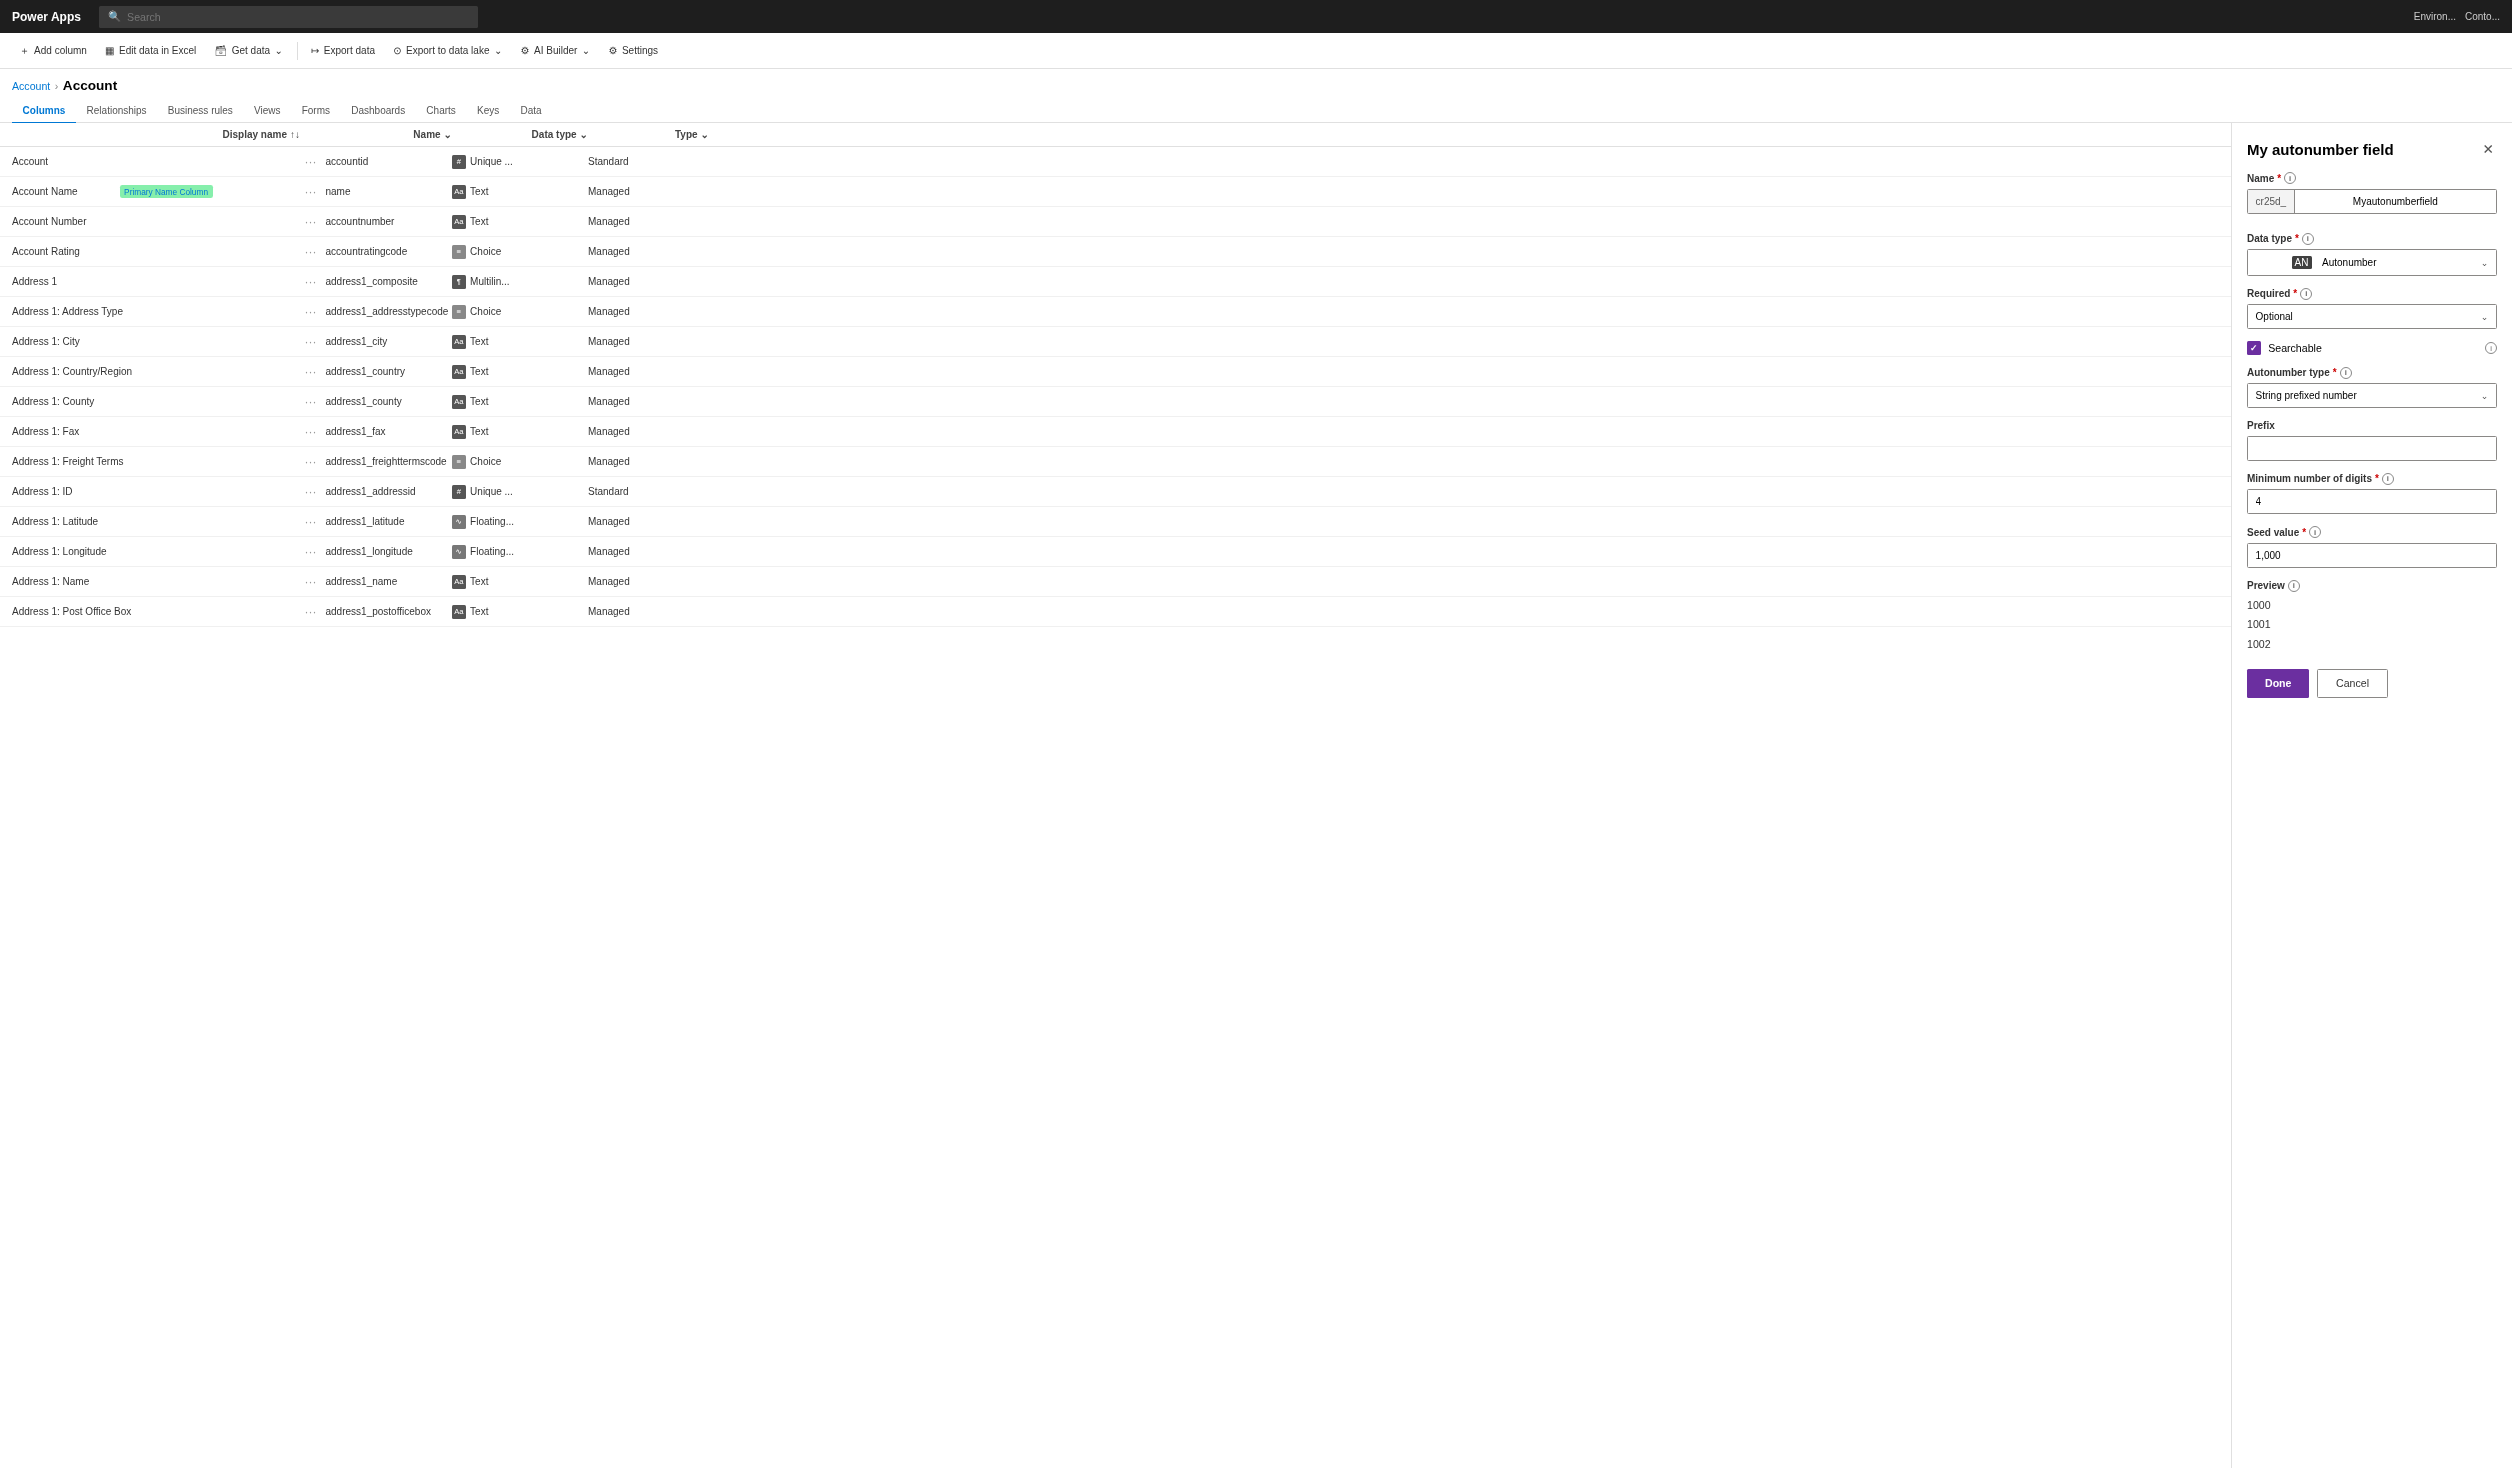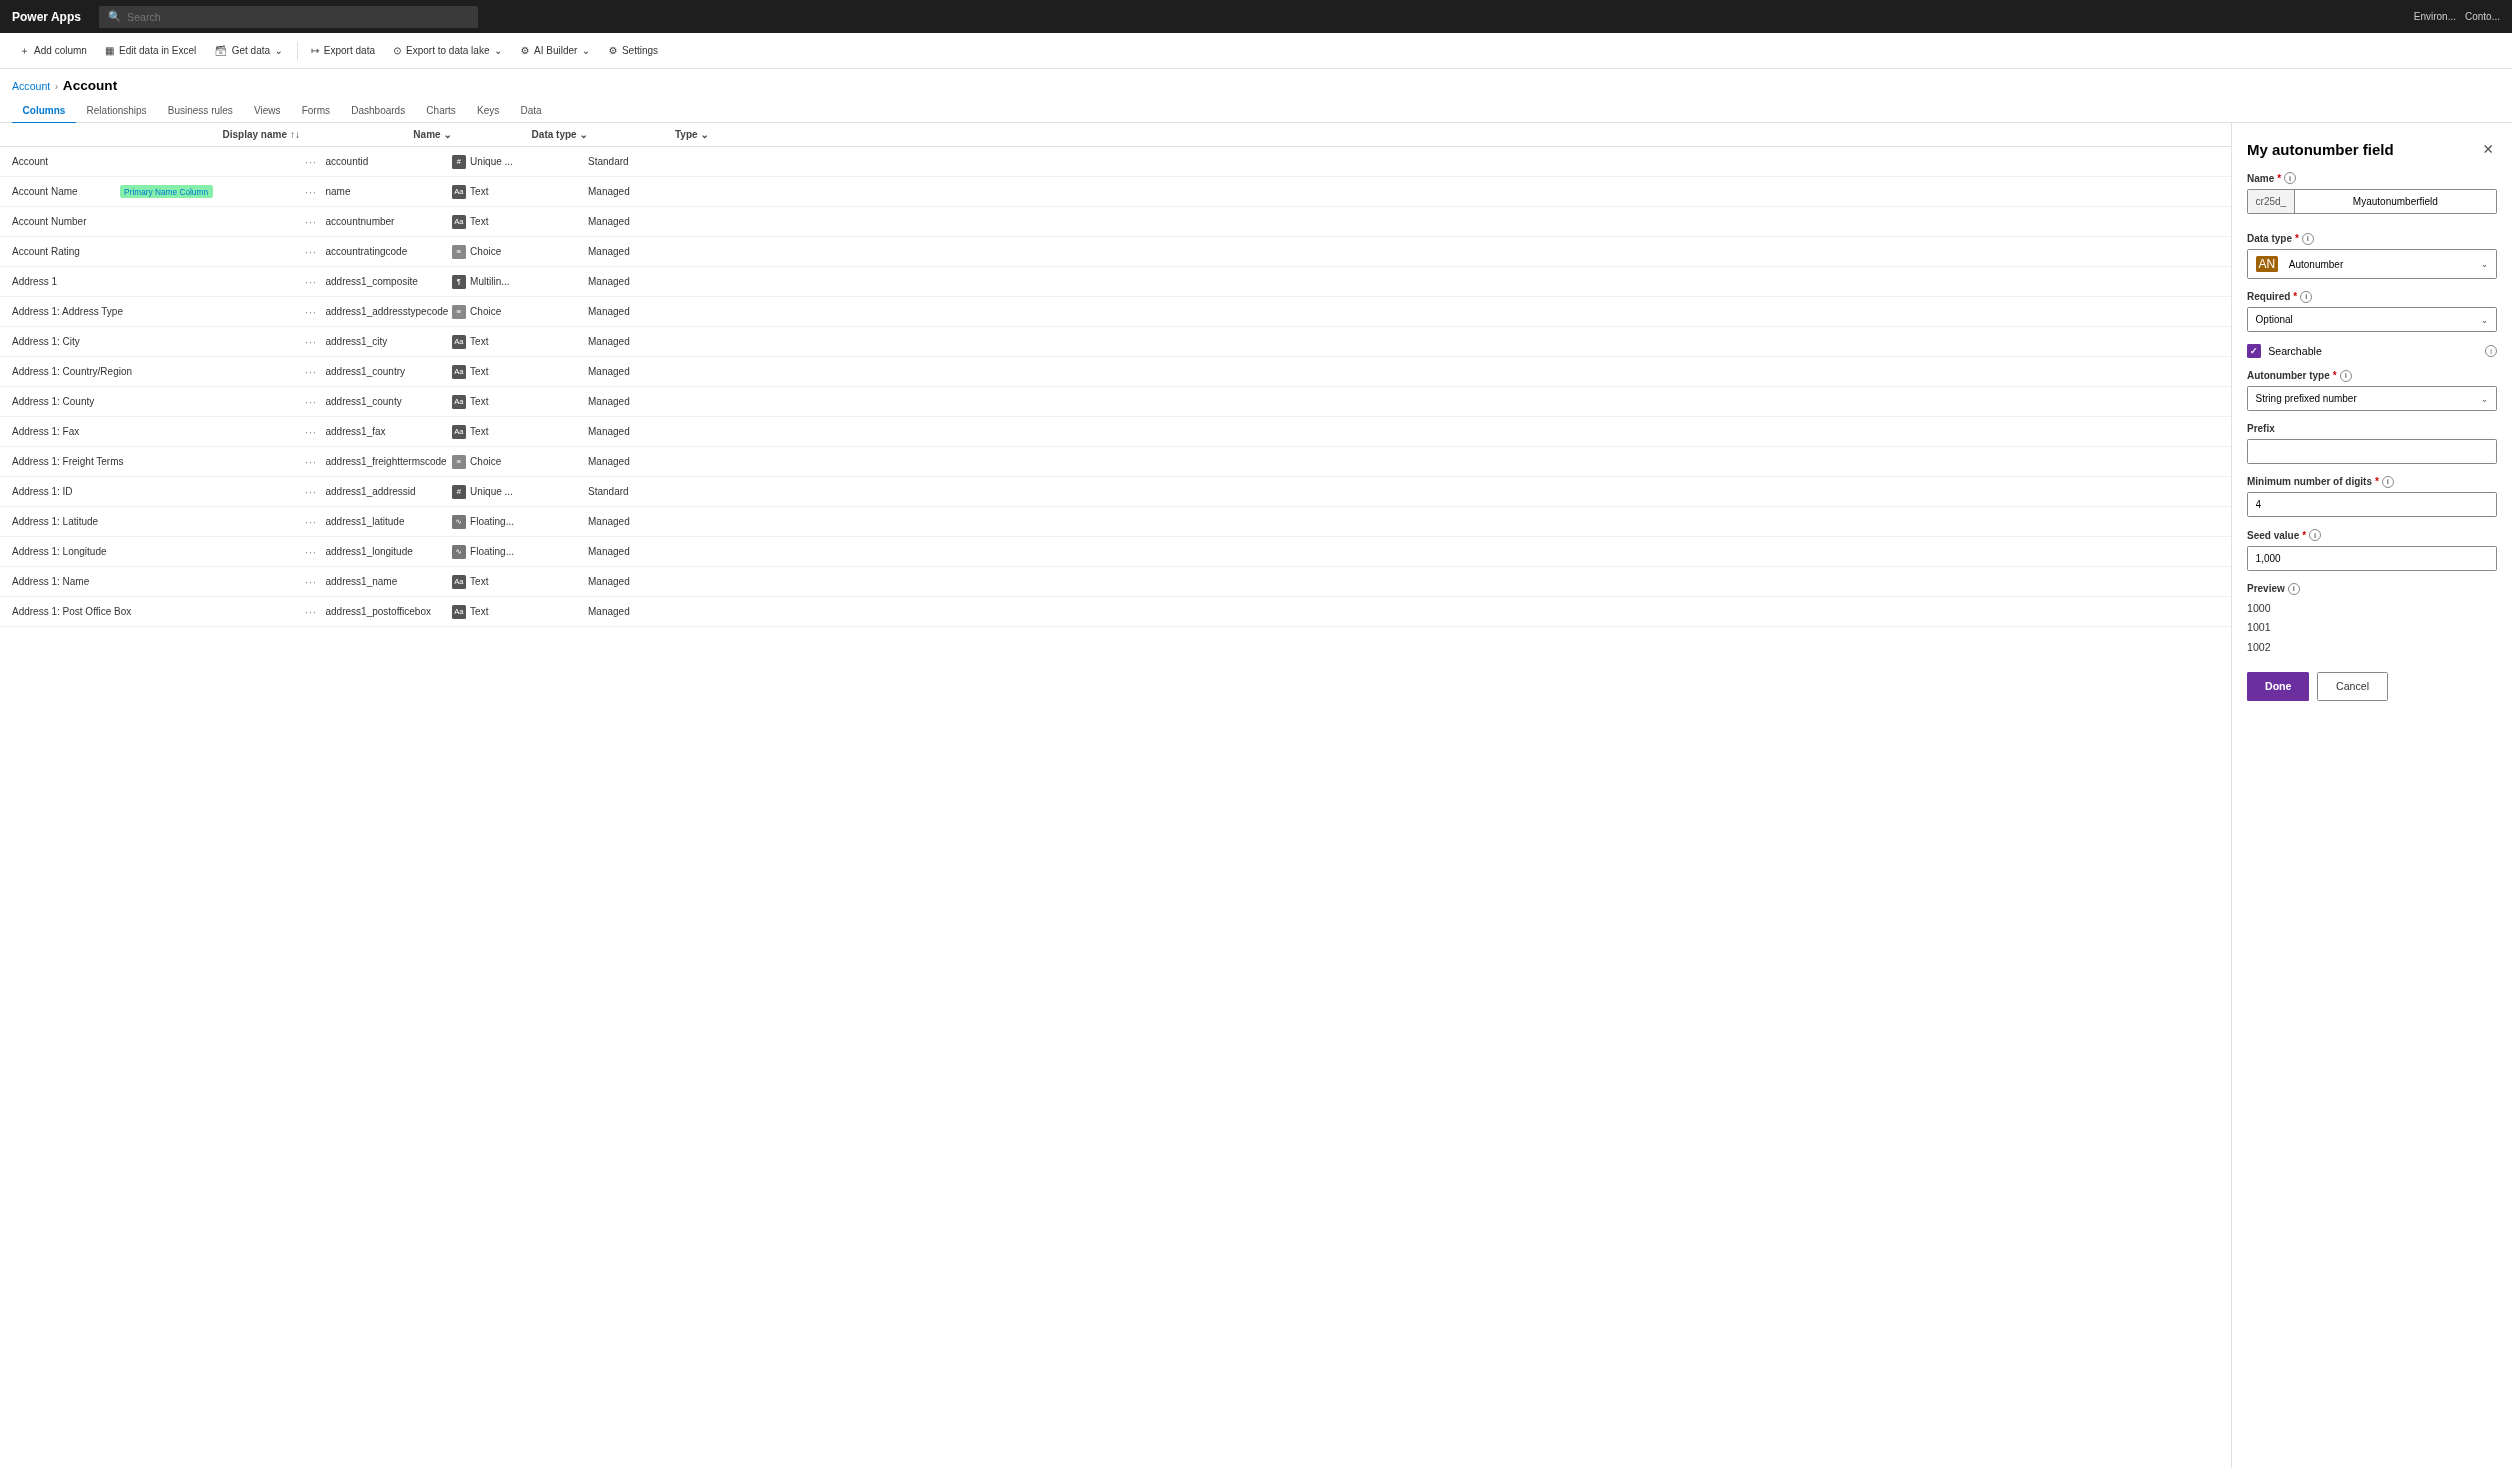--- a/index.html
+++ b/index.html
@@ -711,21 +711,21 @@
     </div>
 
     <div class="field-group">
       <div class="field-label">
         <span>Data type</span>
         <span class="required-star">*</span>
         <span class="info-icon">i</span>
       </div>
       <div style="position:relative;">
         <div class="select-display" style="padding-left:7.6px;">
-          <span style="background:#a16207;color:#fff;border-radius:1.5px;padding:0.8px 3px;font-size:12px;margin-right:4.5px;">AN</span>
+          <span style="background:#404040;color:#fff;border-radius:1.5px;padding:0.8px 3px;font-size:10px;margin-right:4.5px;margin-left:36px;">AN</span>
           <span>Autonumber</span>
           <span class="select-chevron">⌄</span>
         </div>
       </div>
     </div>
 
     <div class="field-group">
       <div class="field-label">
         <span>Required</span>
         <span class="required-star">*</span>

